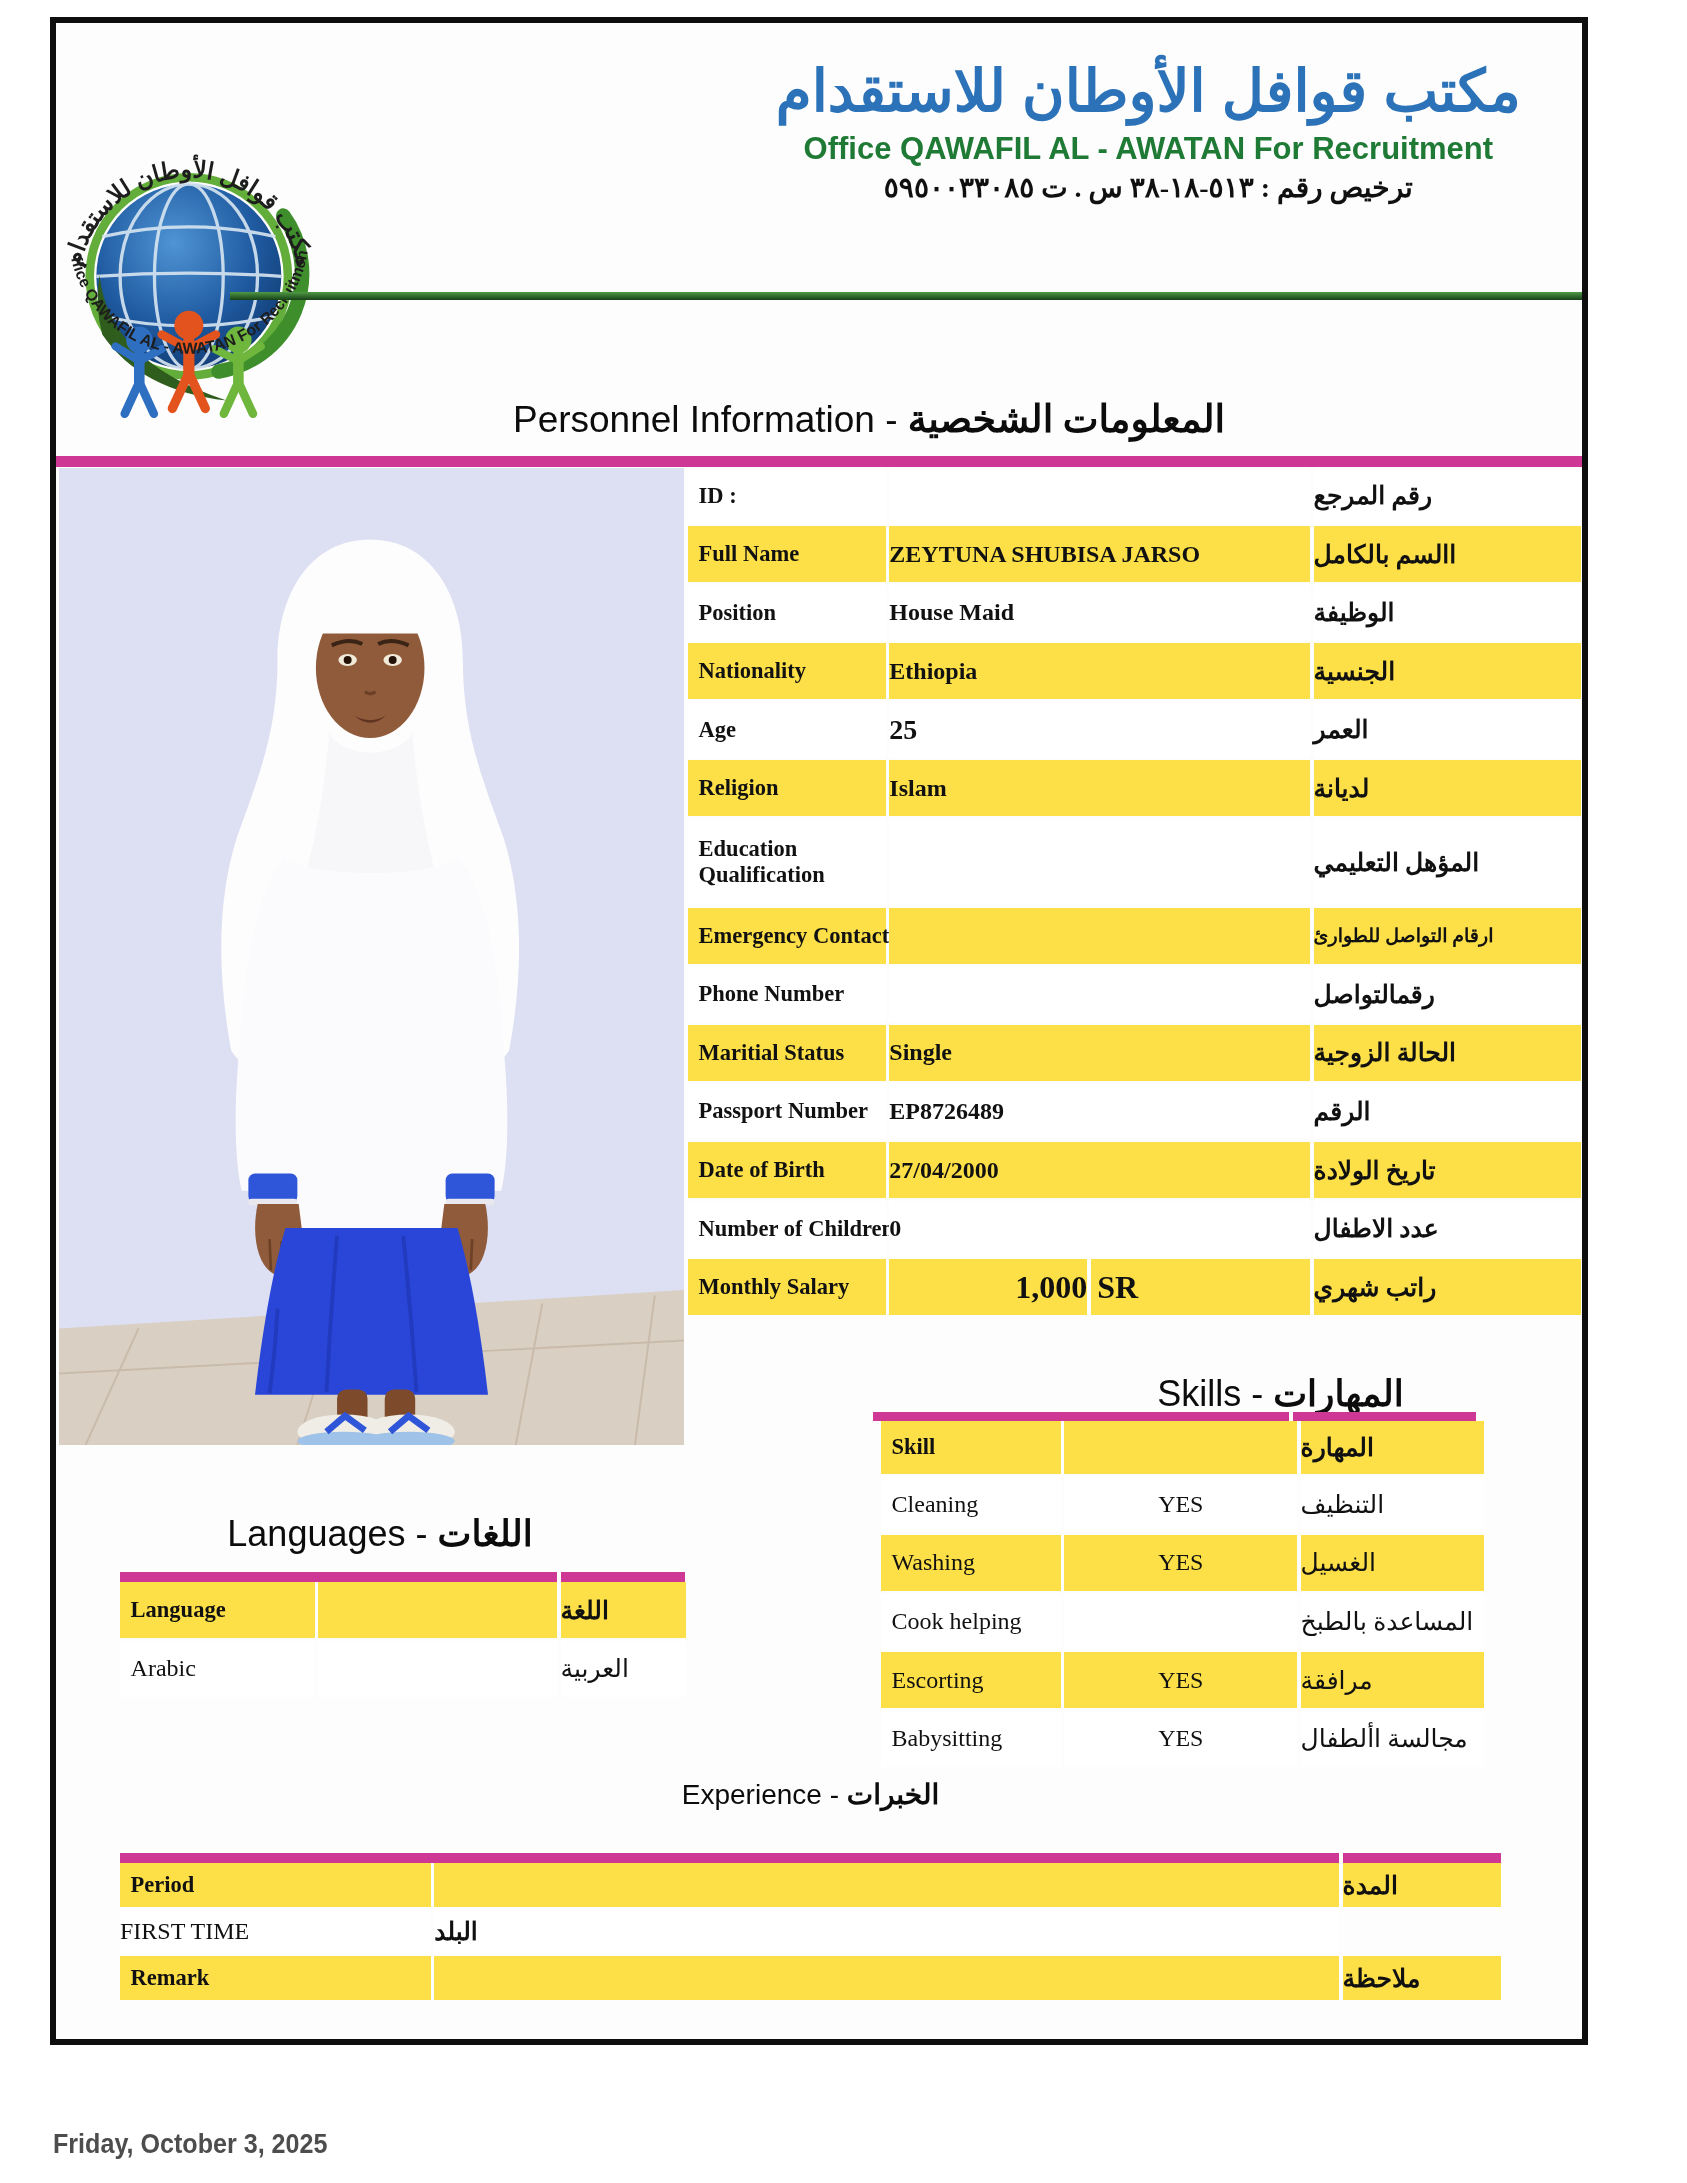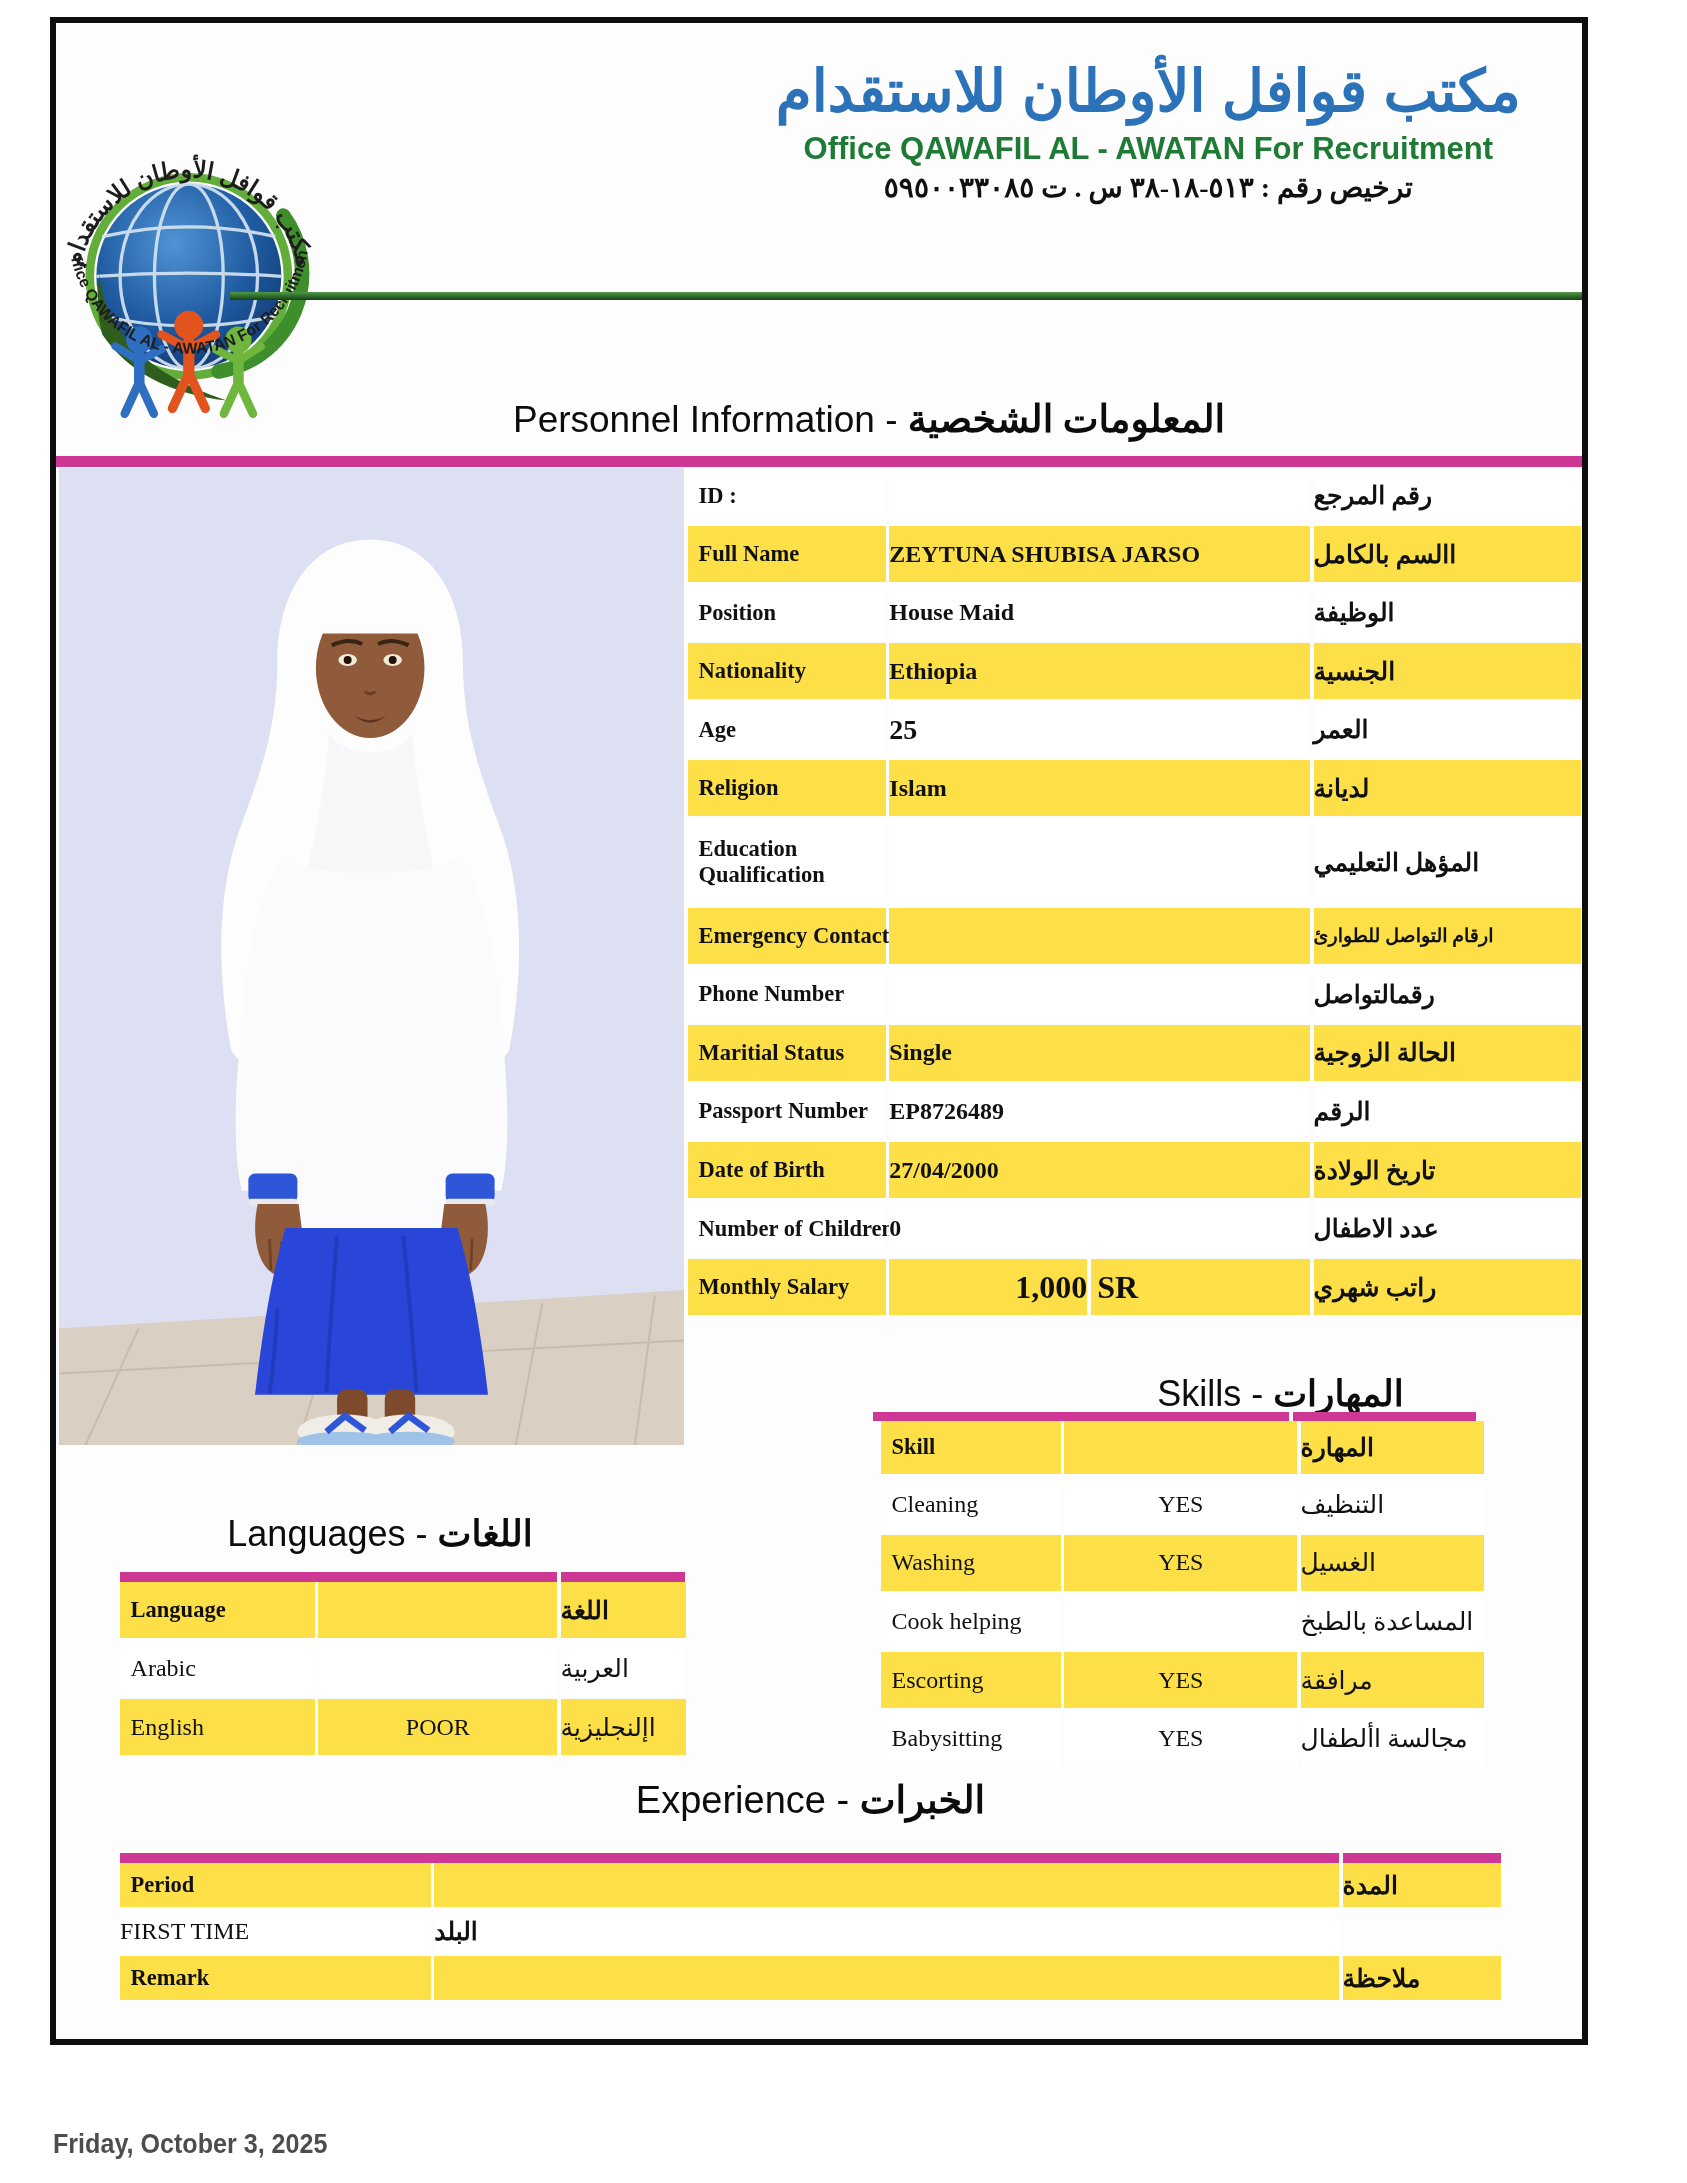--- a/index.html
+++ b/index.html
@@ -367,28 +367,23 @@
       <div class="grid-row bg-g" style="margin-top:0;">
         <div class="cell-label">Language</div>
         <div></div>
         <div class="cell-ar">اللغة</div>
       </div>
       <div class="grid-row bg-w">
         <div class="cell-label reg">Arabic</div>
         <div class="cell-value ctr"></div>
         <div class="cell-ar" style="font-weight:normal;">العربية</div>
       </div>
-      <div class="grid-row bg-g">
-        <div class="cell-label reg">English</div>
-        <div class="cell-value ctr">POOR</div>
-        <div class="cell-ar" style="font-weight:normal;">اإلنجليزية</div>
-      </div>
-    </div>
-
-    <div class="abs sec-title" style="left:64px;width:1381px;top:1755px;font-size:38px;">
+    </div>
+
+    <div class="abs sec-title" style="left:64px;width:1381px;top:1755px;font-size:28px;">
       <span>Experience</span>
       <span>-</span>
       <span class="ar">الخبرات</span>
     </div>
     <div class="etable">
       <div class="pinkbar">
         <span class="pinkgap" style="left:1219px;"></span>
       </div>
       <div class="grid-row bg-g" style="margin-top:0;">
         <div class="cell-label">Period</div>

